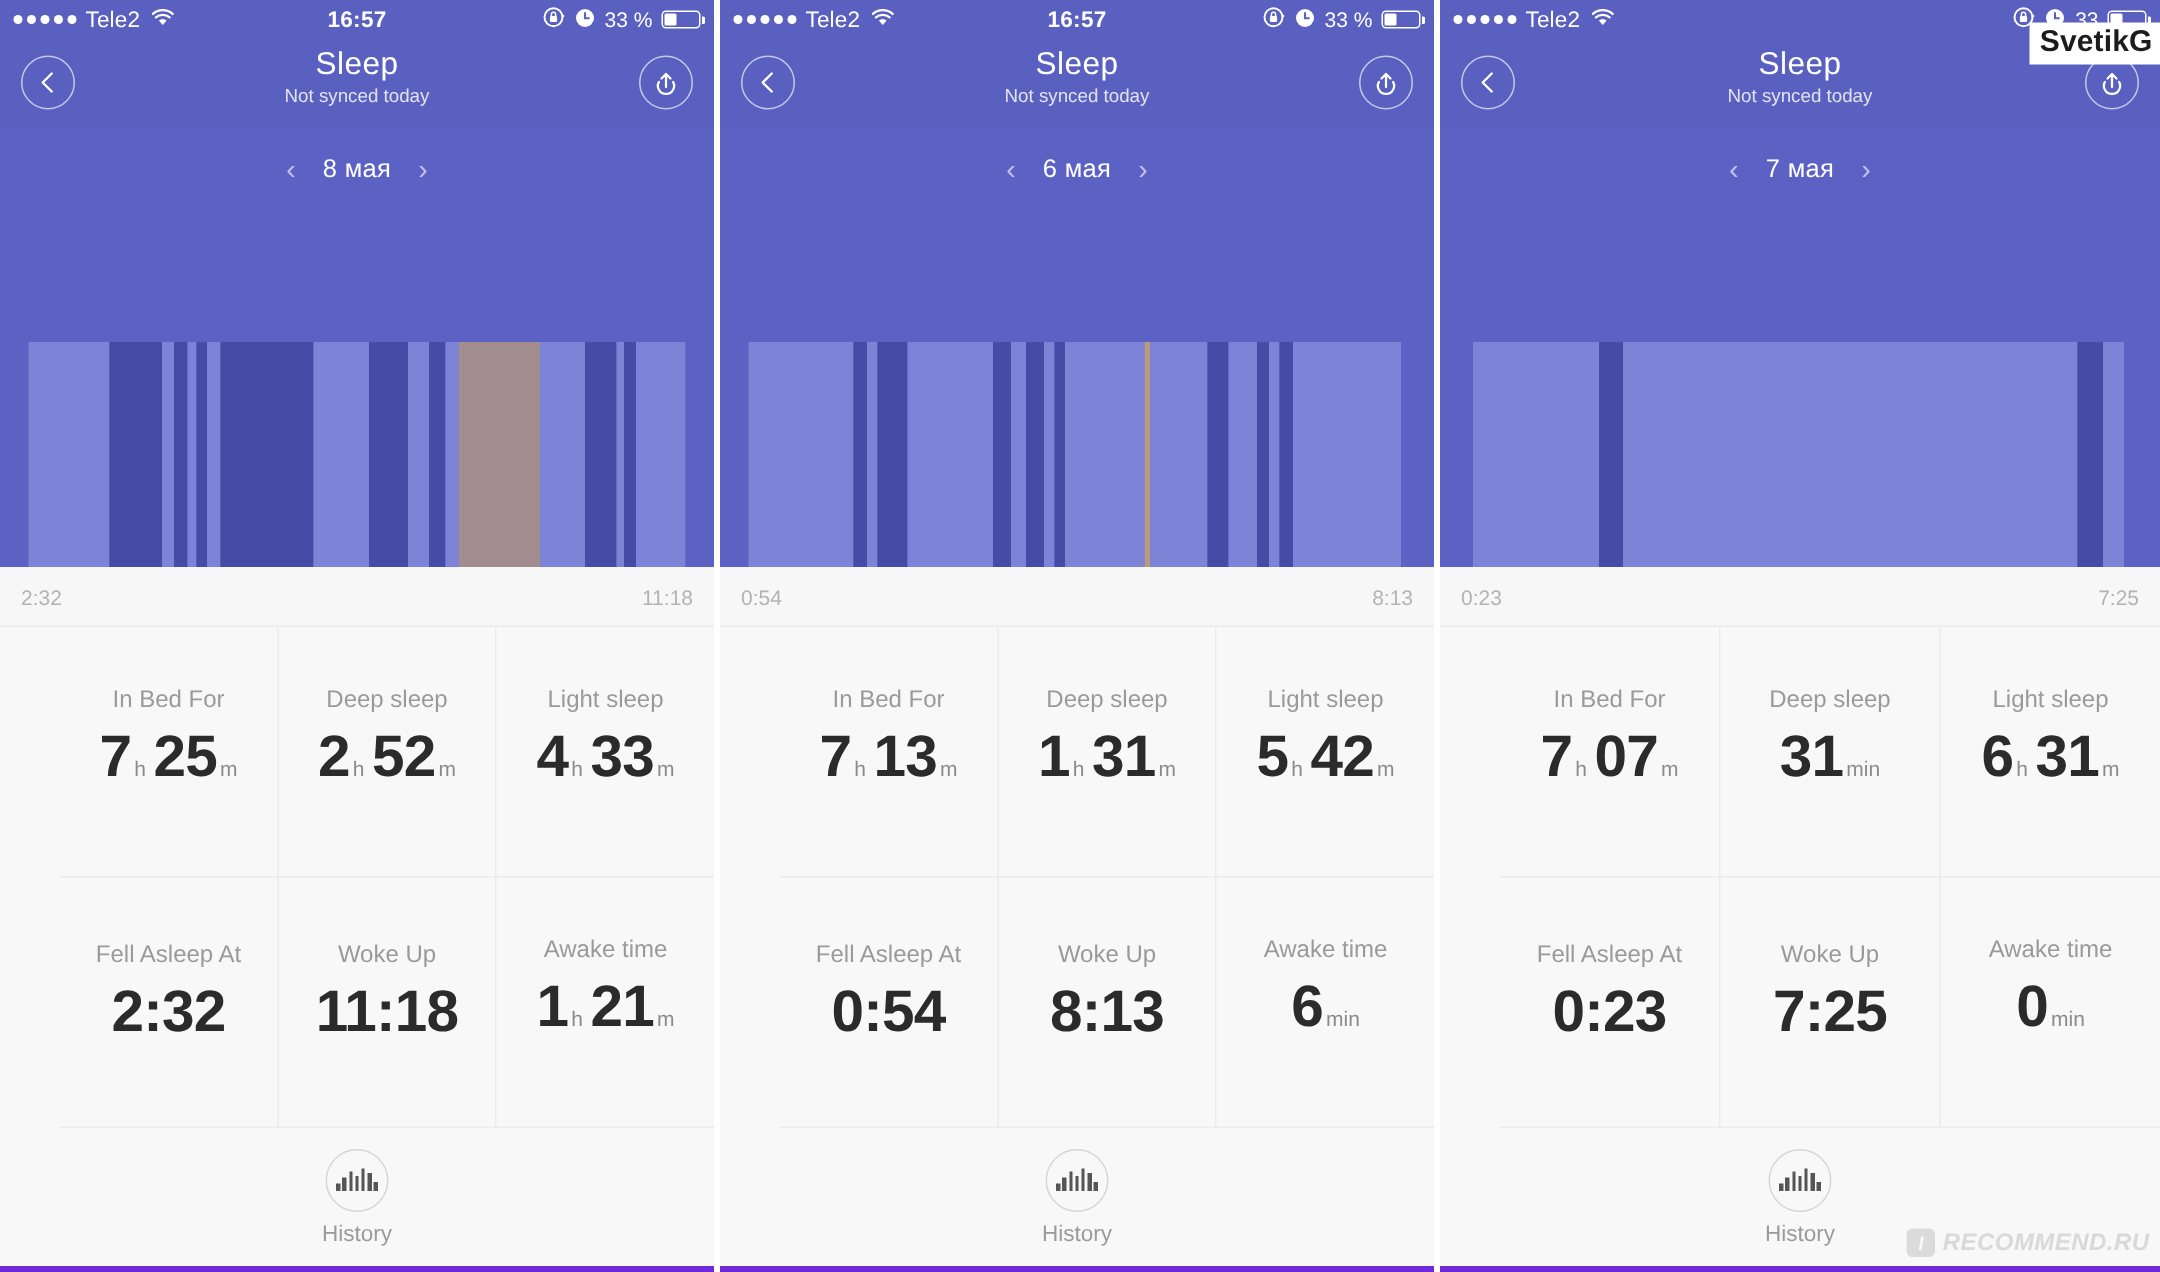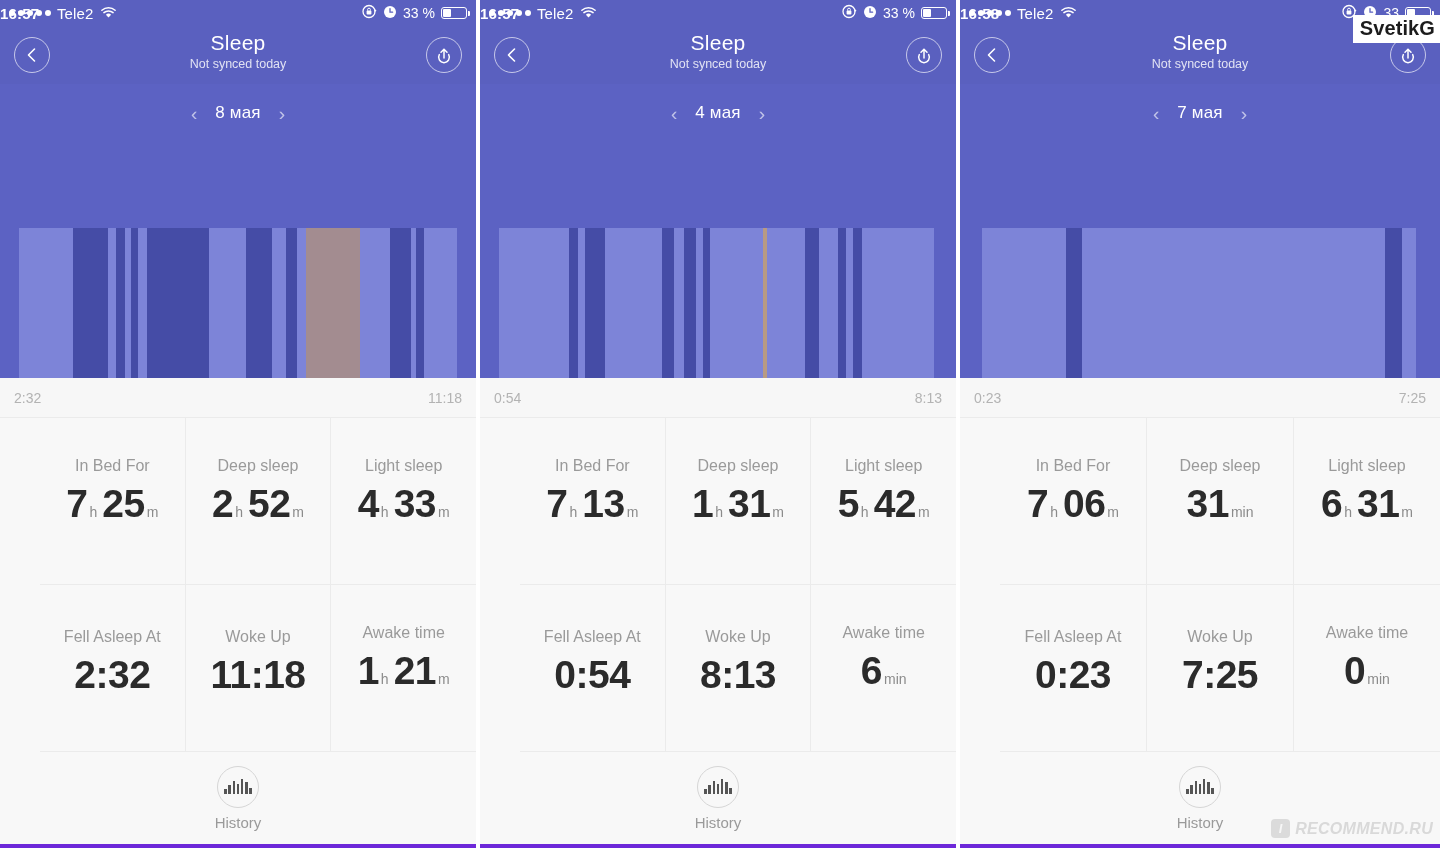--- a/index.html
+++ b/index.html
@@ -36,21 +36,21 @@
     padding: 0 9px;
     font-size: 15px;
     position: relative;
   }
   .sb-left { display: flex; align-items: center; gap: 6px; }
   .dots { display: flex; gap: 3px; align-items: center; }
   .dots i { width: 6px; height: 6px; border-radius: 50%; background: #fff; display: block; }
   .carrier { font-size: 15px; letter-spacing: .1px; }
   .wifi { display: inline-block; margin-left: 2px; }
   .sb-center {
-    position: absolute; left: 0; right: 0; text-align: left;
+    position: absolute; left: 0; right: 0; text-align: center;
     font-size: 15px; font-weight: bold; letter-spacing: .2px;
     pointer-events: none;
   }
   .sb-right {
     margin-left: auto; display: flex; align-items: center; gap: 6px;
     font-size: 14px; position: relative; z-index: 2;
   }
   .batt {
     width: 26px; height: 12px; border: 1.5px solid #fff; border-radius: 3px;
     position: relative; display: inline-block;
@@ -395,21 +395,21 @@
           <svg width="16" height="17" viewBox="0 0 16 17">
             <path d="M8 2.5 v8.5" stroke="#fff" stroke-width="1.5" fill="none" stroke-linecap="round"></path>
             <path d="M5 5.3 L8 2.3 l3 3" stroke="#fff" stroke-width="1.5" fill="none" stroke-linecap="round" stroke-linejoin="round"></path>
             <path d="M3.3 7.6 a5.4 5.4 0 1 0 9.4 0" stroke="#fff" stroke-width="1.5" fill="none" stroke-linecap="round"></path>
           </svg>
         </div>
       </div>
       <div class="datestrip">
         <div class="datenav">
           <span class="arrow">‹</span>
-          <span class="datelabel">4 мая</span>
+          <span class="datelabel">6 мая</span>
           <span class="arrow">›</span>
         </div>
       </div>
       <div class="chartwrap">
         <div class="bars">
           <div class="seg" style="width: 4.0282%; background: rgb(92, 98, 195);"></div>
           <div class="seg" style="width: 14.6022%; background: rgb(125, 132, 216); margin-top: 4px; height: calc(100% - 4px);"></div>
           <div class="seg" style="width: 2.0141%; background: rgb(69, 76, 166); margin-top: 4px; height: calc(100% - 4px);"></div>
           <div class="seg" style="width: 1.51057%; background: rgb(125, 132, 216); margin-top: 4px; height: calc(100% - 4px);"></div>
           <div class="seg" style="width: 4.0282%; background: rgb(69, 76, 166); margin-top: 4px; height: calc(100% - 4px);"></div>
@@ -512,21 +512,20 @@
             <i></i>
             <i></i>
           </div>
           <span class="carrier">Tele2</span>
           <span class="wifi"><svg width="15" height="12" viewBox="0 0 15 12">
               <path d="M7.5 10.6 L4.9 7.7 a3.8 3.8 0 0 1 5.2 0 Z" fill="#fff"></path>
               <path d="M2.9 5.6 a7 7 0 0 1 9.2 0" stroke="#fff" stroke-width="1.5" fill="none" stroke-linecap="round"></path>
               <path d="M0.9 3.3 a10 10 0 0 1 13.2 0" stroke="#fff" stroke-width="1.5" fill="none" stroke-linecap="round"></path>
             </svg></span>
         </div>
-        <div class="sb-center">16:58</div>
         <div class="sb-right">
           <span><svg width="15" height="15" viewBox="0 0 15 15">
               <circle cx="7" cy="7.5" r="6" stroke="#fff" stroke-width="1.3" fill="none"></circle>
               <rect x="4.6" y="6.6" width="4.8" height="4" rx="0.8" fill="#fff"></rect>
               <path d="M5.6 6.6 v-1 a1.4 1.4 0 0 1 2.8 0 v1" stroke="#fff" stroke-width="1" fill="none"></path>
               <path d="M12.5 5 l2 1.6 -2 1.6" fill="#fff"></path>
             </svg></span>
           <span><svg width="14" height="15" viewBox="0 0 14 15">
               <circle cx="7" cy="8" r="6" fill="#fff"></circle>
               <path d="M7 4.6 v3.6 h2.6" stroke="#5a60bf" stroke-width="1.3" fill="none" stroke-linecap="round"></path>
@@ -578,21 +577,21 @@
         <span>0:23</span>
         <span>7:25</span>
       </div>
       <div class="grid">
         <div class="grow">
           <div class="cell">
             <div class="cell-label">In Bed For</div>
             <div class="cell-value">
               <span>7</span>
               <span class="u">h</span>
-              <span>06</span>
+              <span>07</span>
               <span class="u last">m</span>
             </div>
           </div>
           <div class="cell">
             <div class="cell-label">Deep sleep</div>
             <div class="cell-value">
               <span>31</span>
               <span class="u last">min</span>
             </div>
           </div>

